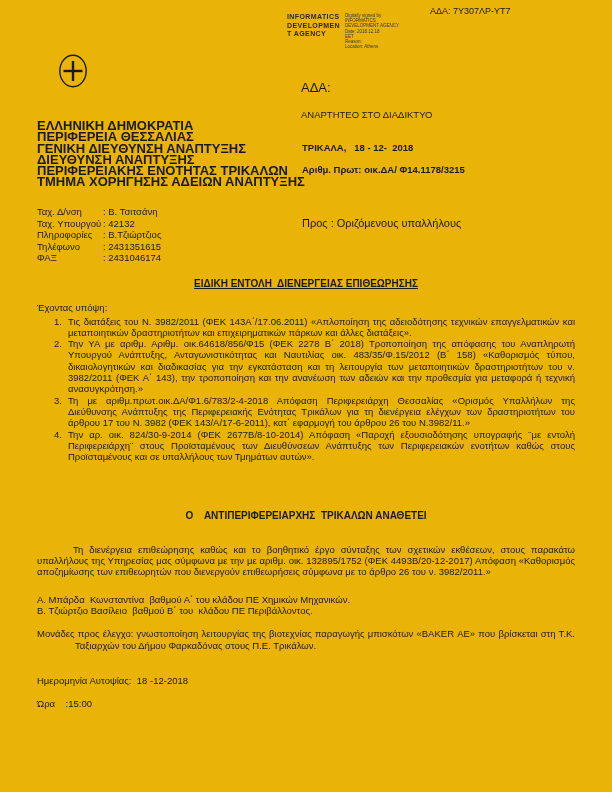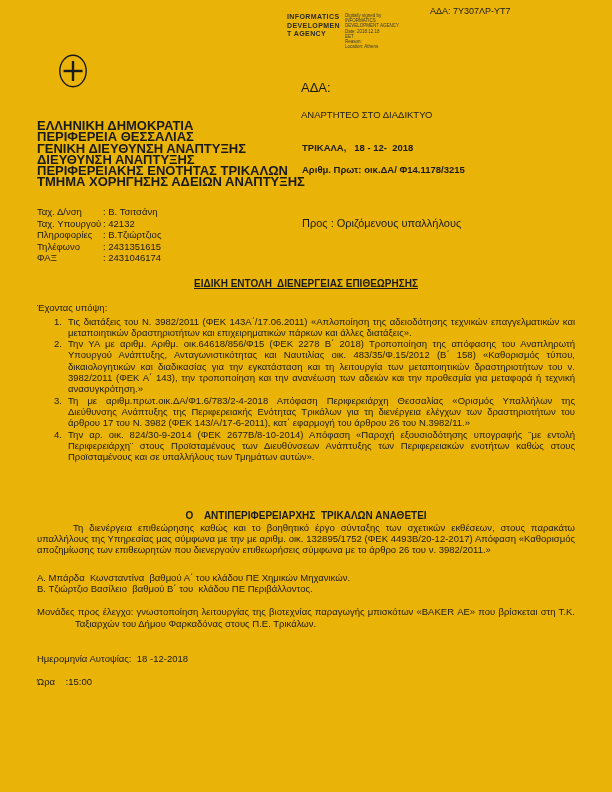--- a/index.html
+++ b/index.html
@@ -27,21 +27,21 @@
   .contact-row { display: flex; }
   .contact-label { width: 66px; flex: none; }
   .recipient { position: absolute; top: 217px; left: 302px; font-size: 11px; }
   .main { position: absolute; top: 270px; left: 37px; width: 538px; font-size: 9.5px; line-height: 11.3px; }
   .doc-title { text-align: center; font-weight: bold; text-decoration: underline; font-size: 10px; margin: 8px 0 13px 0; white-space: pre-wrap; }
   .intro { margin-bottom: 2px; }
   .list { margin-left: 17px; }
   .list-item { display: flex; }
   .list-num { width: 14px; flex: none; }
   .list-text { flex: 1; text-align: justify; }
-  .heading2 { text-align: center; font-weight: bold; font-size: 10px; margin-top: 48px; white-space: pre-wrap; }
+  .heading2 { text-align: center; font-weight: bold; font-size: 10px; margin-top: 48px; margin-bottom: 22px; white-space: pre-wrap; }
   .body-para { text-indent: 36px; text-align: justify; margin-bottom: 16px; }
   .inspector { white-space: pre-wrap; }
   .units { margin-top: 12px; padding-left: 38px; text-indent: -38px; text-align: justify; }
   .autopsy-date { margin-top: 24px; white-space: pre-wrap; }
   .autopsy-time { margin-top: 12px; white-space: pre-wrap; }
 </style>
 </head>
 <body>
 
 <div class="page">

